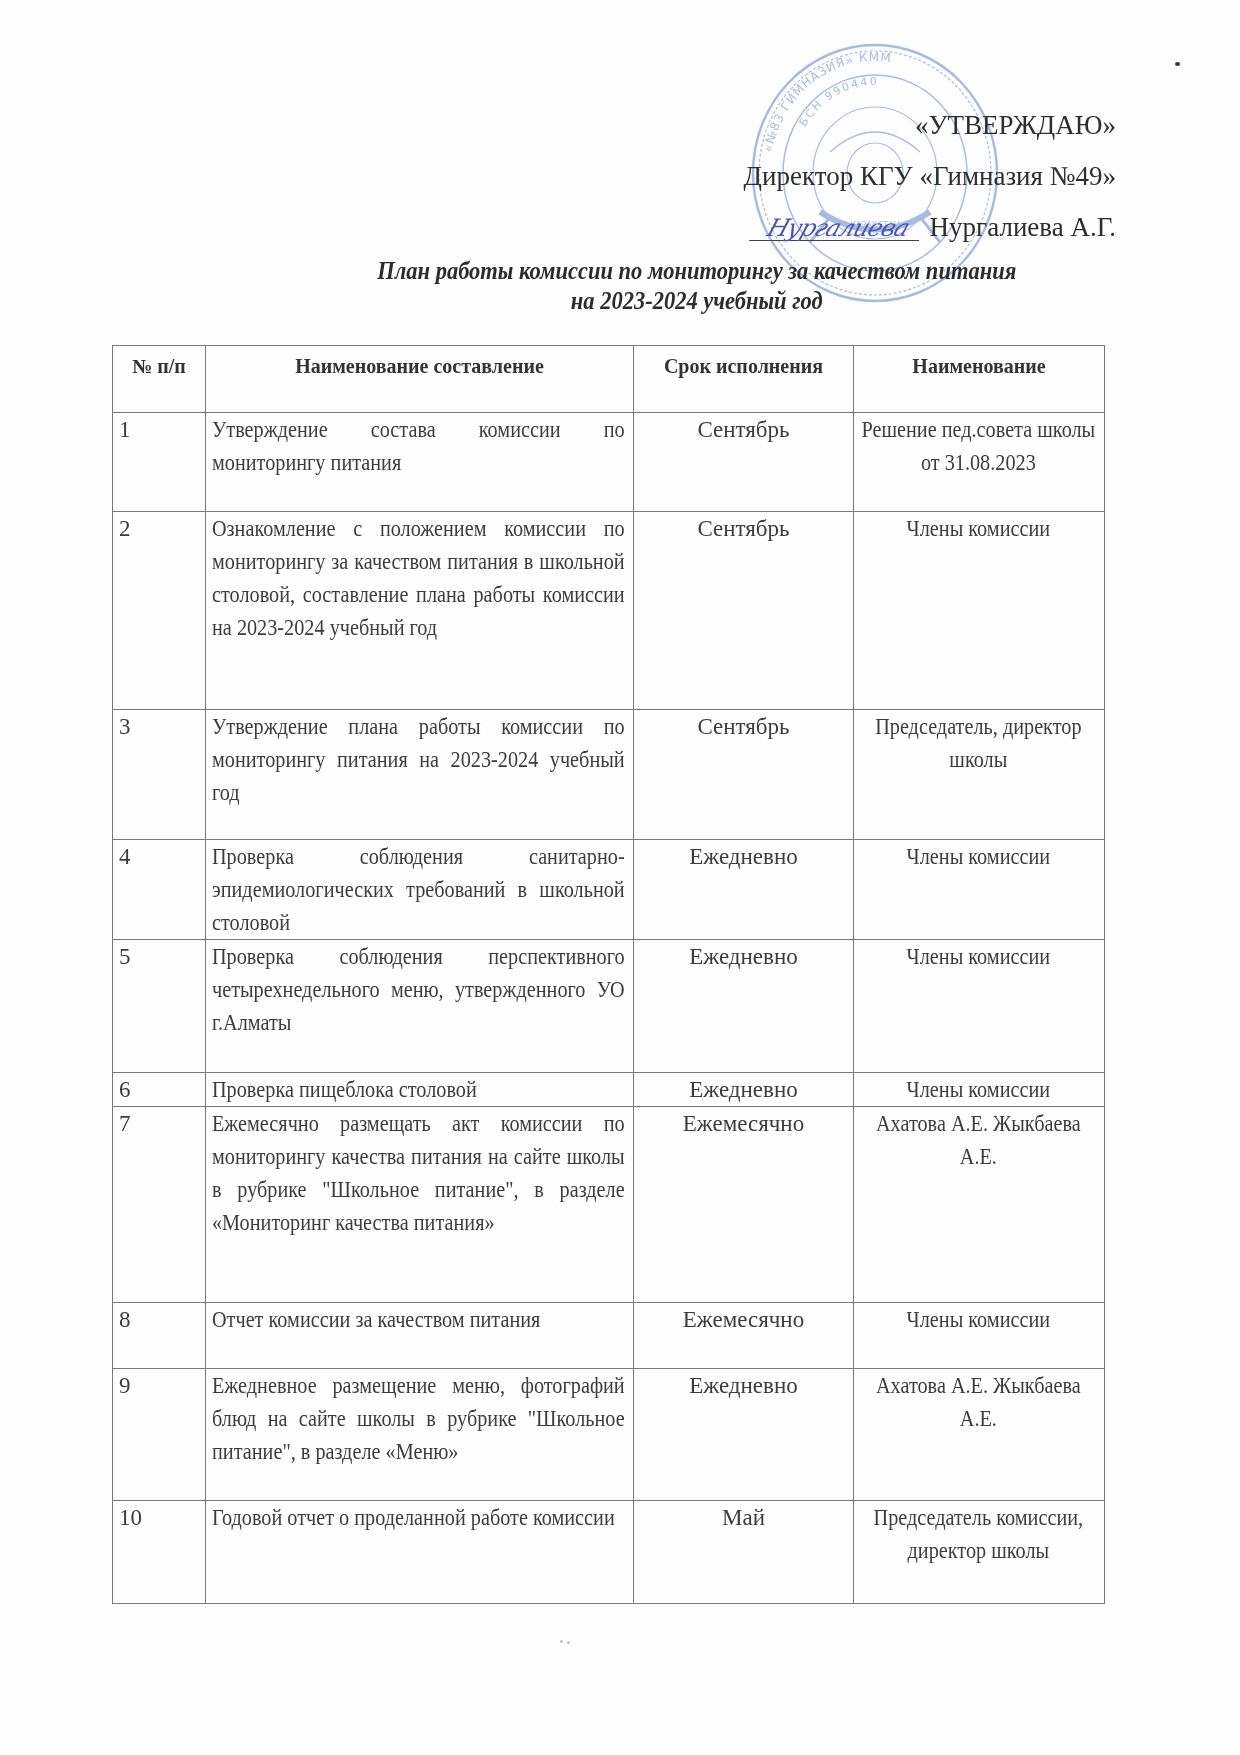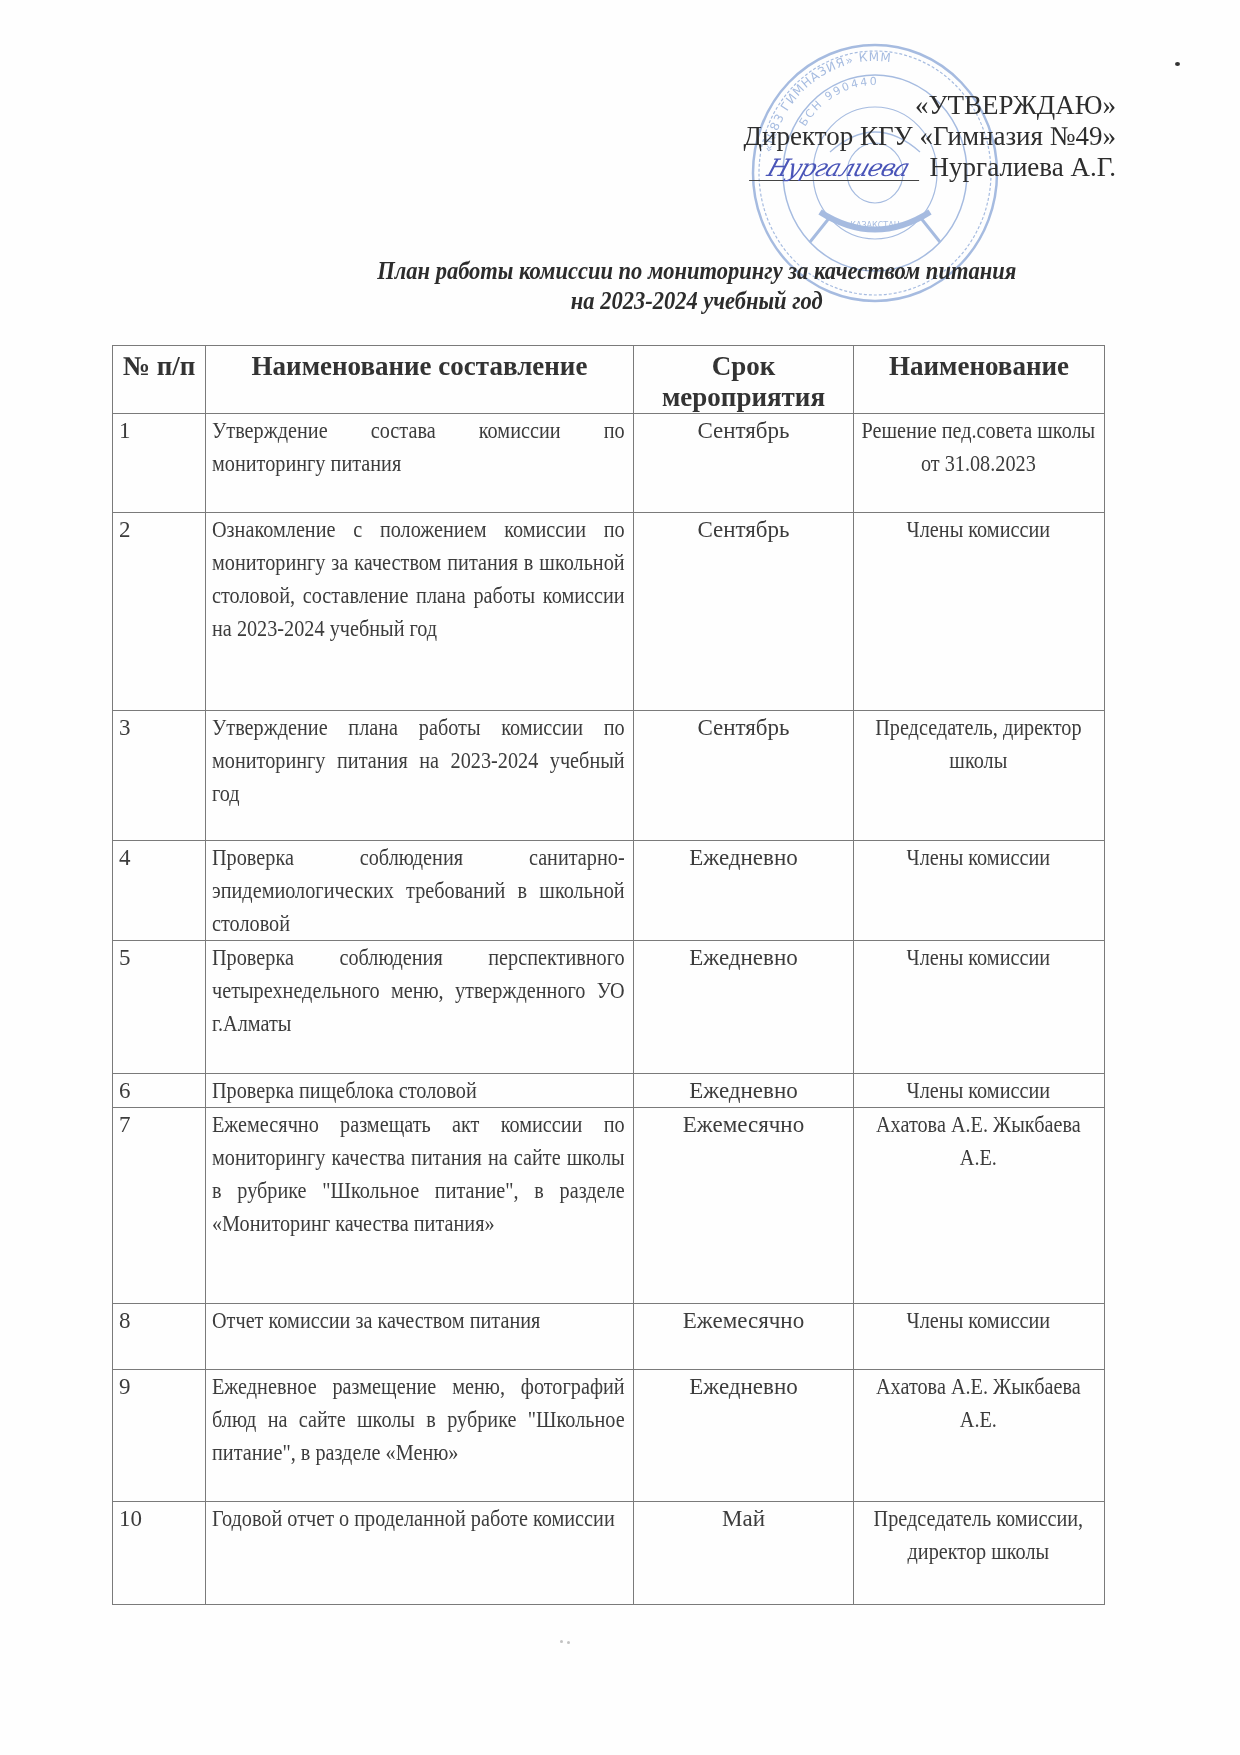--- a/index.html
+++ b/index.html
@@ -9,21 +9,21 @@
       color: #3a3a3a;
     }
     .page { position: absolute; inset: 0; background: #fefefe; }
 
     
     .approval {
       position: absolute; right: 124px; top: 90px;
       text-align: right; font-size: 27px; line-height: 31px; color: #2e2e2e;
       z-index: 3;
     }
-    .approval .line { display: block; white-space: nowrap; }
+    .approval .line { display: block; white-space: nowrap; margin-top: 20px; }
     .sig-line { display: inline-flex; align-items: flex-end; gap: 2px; }
     .signature {
       display: inline-block; width: 170px; border-bottom: 1.5px solid #444;
       font-family: "DejaVu Serif", serif; font-style: italic; color: #4a55b8;
       font-size: 24px; line-height: 24px; text-align: center;
       transform: skewX(-18deg); letter-spacing: -1px;
     }
 
     
     .stamp {
@@ -47,21 +47,21 @@
     
     table.plan {
       position: absolute; left: 112px; top: 345px; width: 992px;
       border-collapse: collapse; table-layout: fixed; z-index: 2;
       font-size: 23px; line-height: 33px; color: #3c3c3c;
     }
     table.plan td, table.plan th {
       border: 1.3px solid #7a7a7a; vertical-align: top; padding: 0 6px;
     }
     table.plan th {
-      font-weight: bold; text-align: center; font-size: 27px; line-height: 31px;
+      font-weight: bold; text-align: center; font-size: 20px; line-height: 31px;
       padding-top: 5px; color: #333;
     }
     col.c1 { width: 93px; } col.c2 { width: 428px; } col.c3 { width: 220px; } col.c4 { width: 251px; }
     td.num { padding-left: 8px; }
     td.desc { text-align: justify; text-align-last: left; }
     td.term { text-align: center; }
     td.resp { text-align: center; padding-left: 12px; }
     .cond { transform: scaleX(0.88); transform-origin: left top; width: 113%; display: block; }
 
     tr.r-h  { height: 67px; }
@@ -129,21 +129,21 @@
     <colgroup>
         <col class="c1">
         <col class="c2">
         <col class="c3">
         <col class="c4">
       </colgroup>
     <thead>
       <tr class="r-h">
         <th>№ п/п</th>
         <th>Наименование составление</th>
-        <th>Срок мероприятия</th>
+        <th>Срок исполнения</th>
         <th>Наименование</th>
       </tr>
     </thead>
     <tbody>
       <tr class="r1">
         <td class="num">1</td>
         <td class="desc">
             <span class="cond">Утверждение состава комиссии по мониторингу питания</span>
           </td>
         <td class="term">Сентябрь</td>

